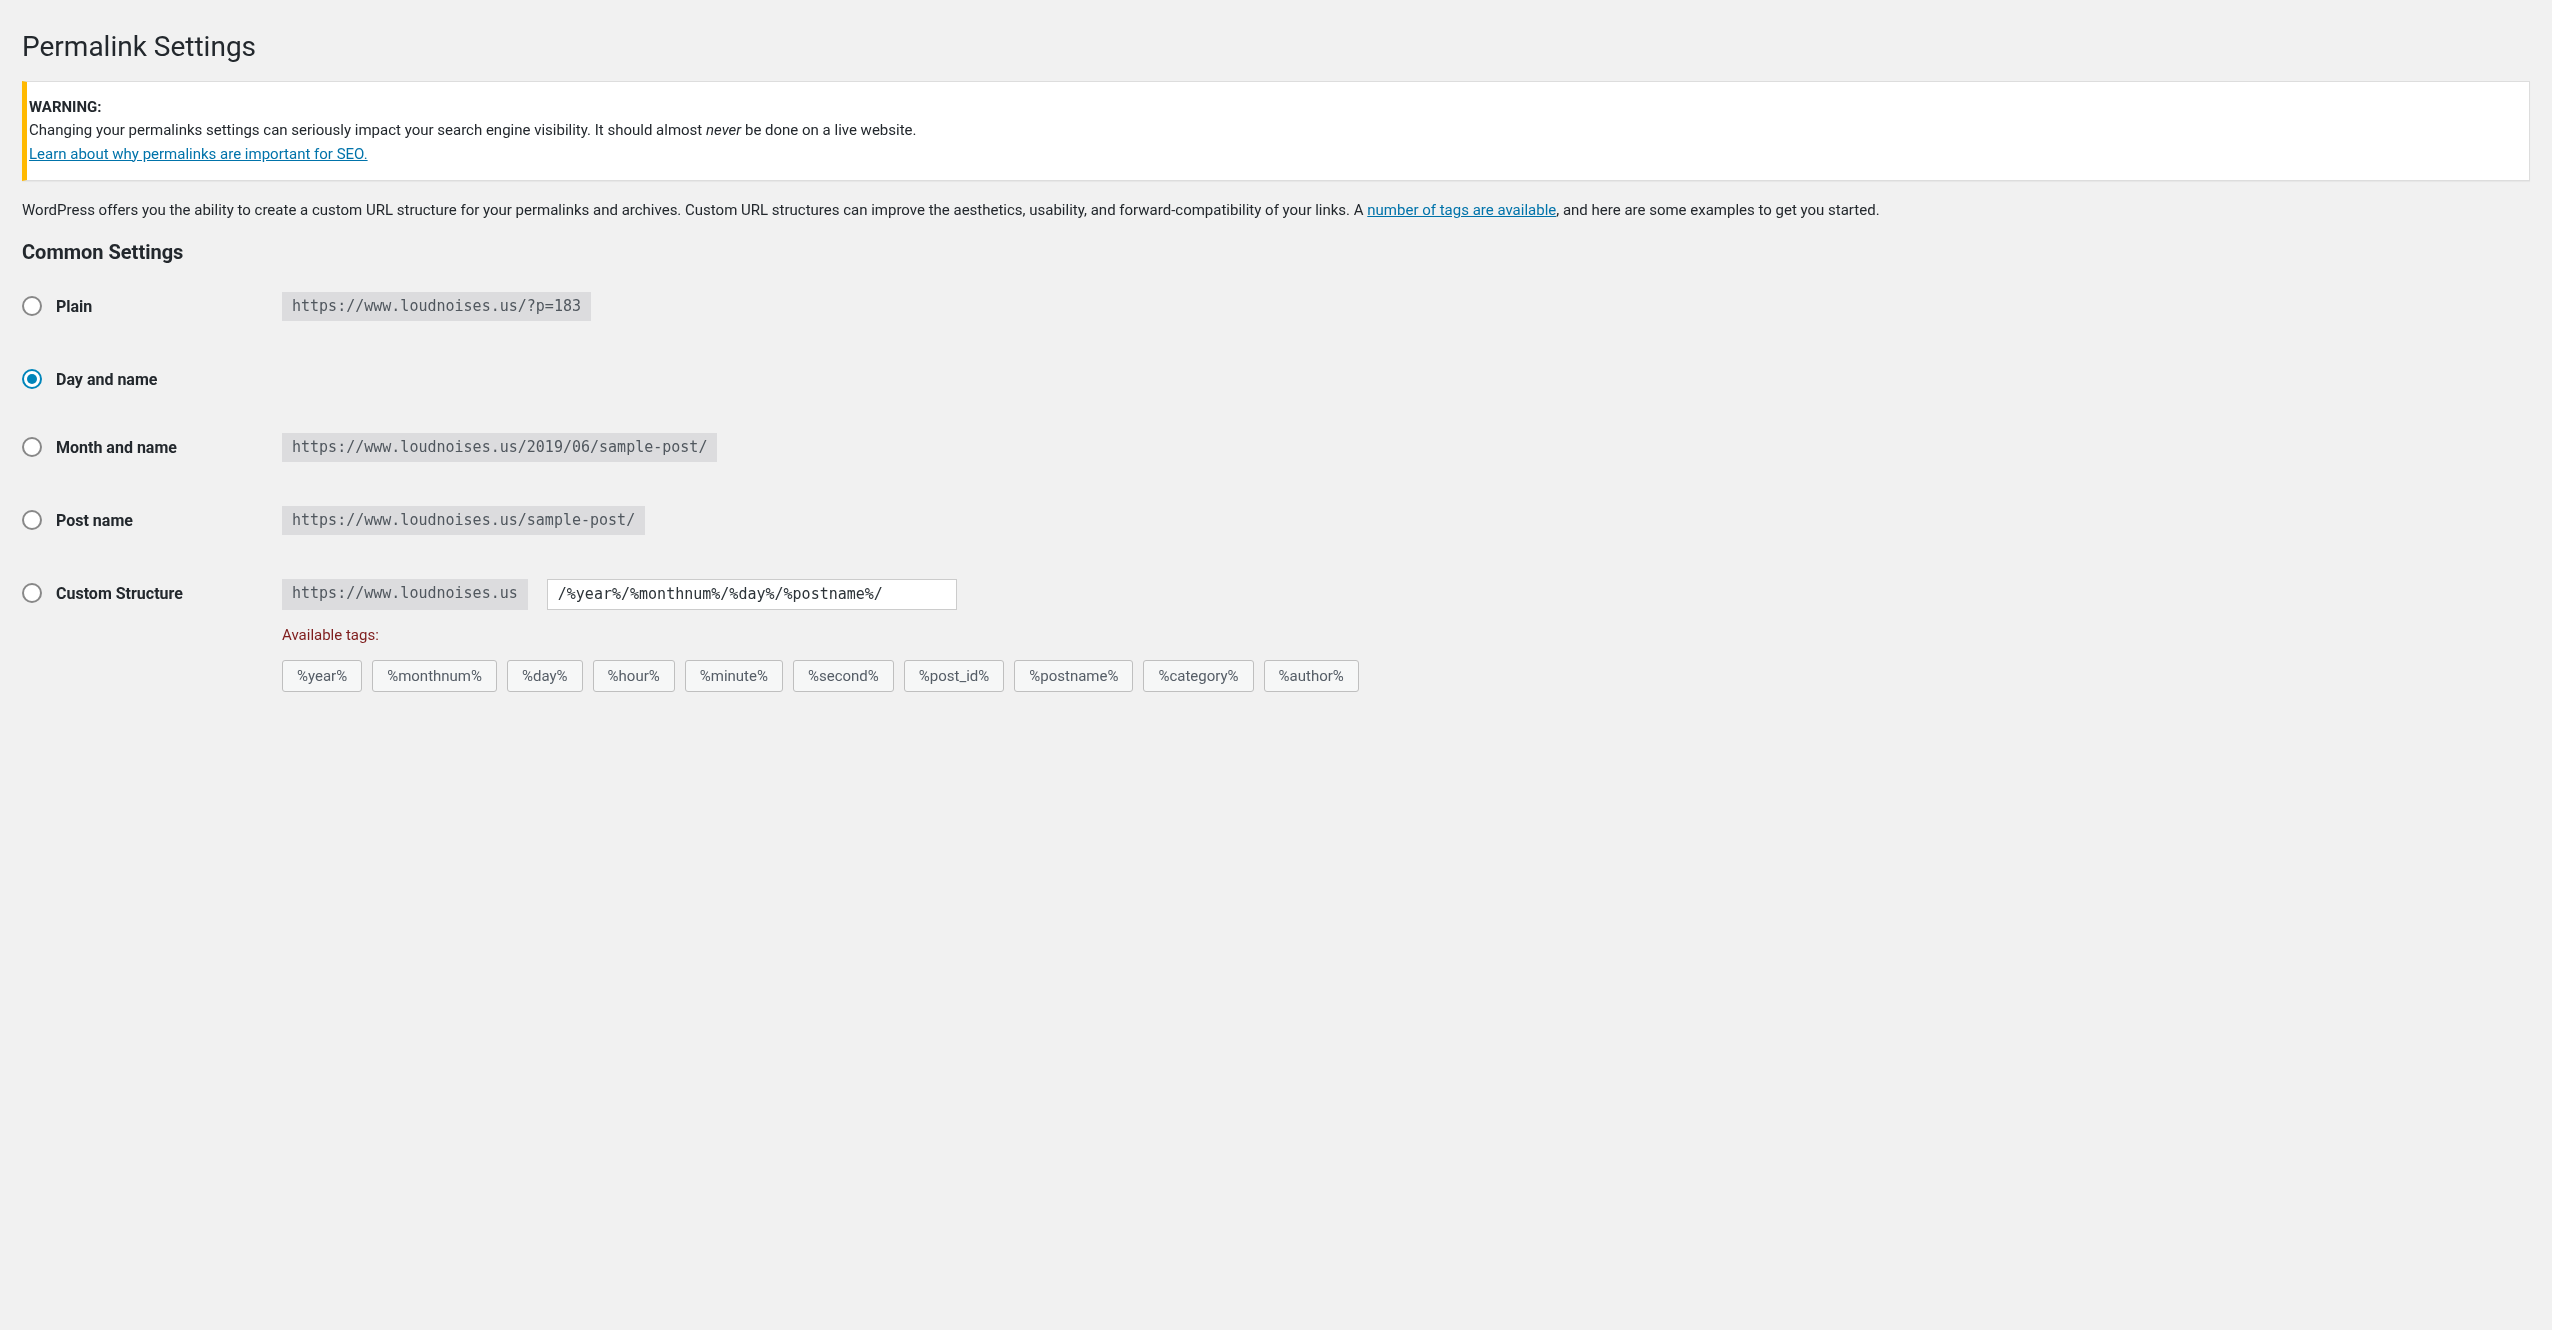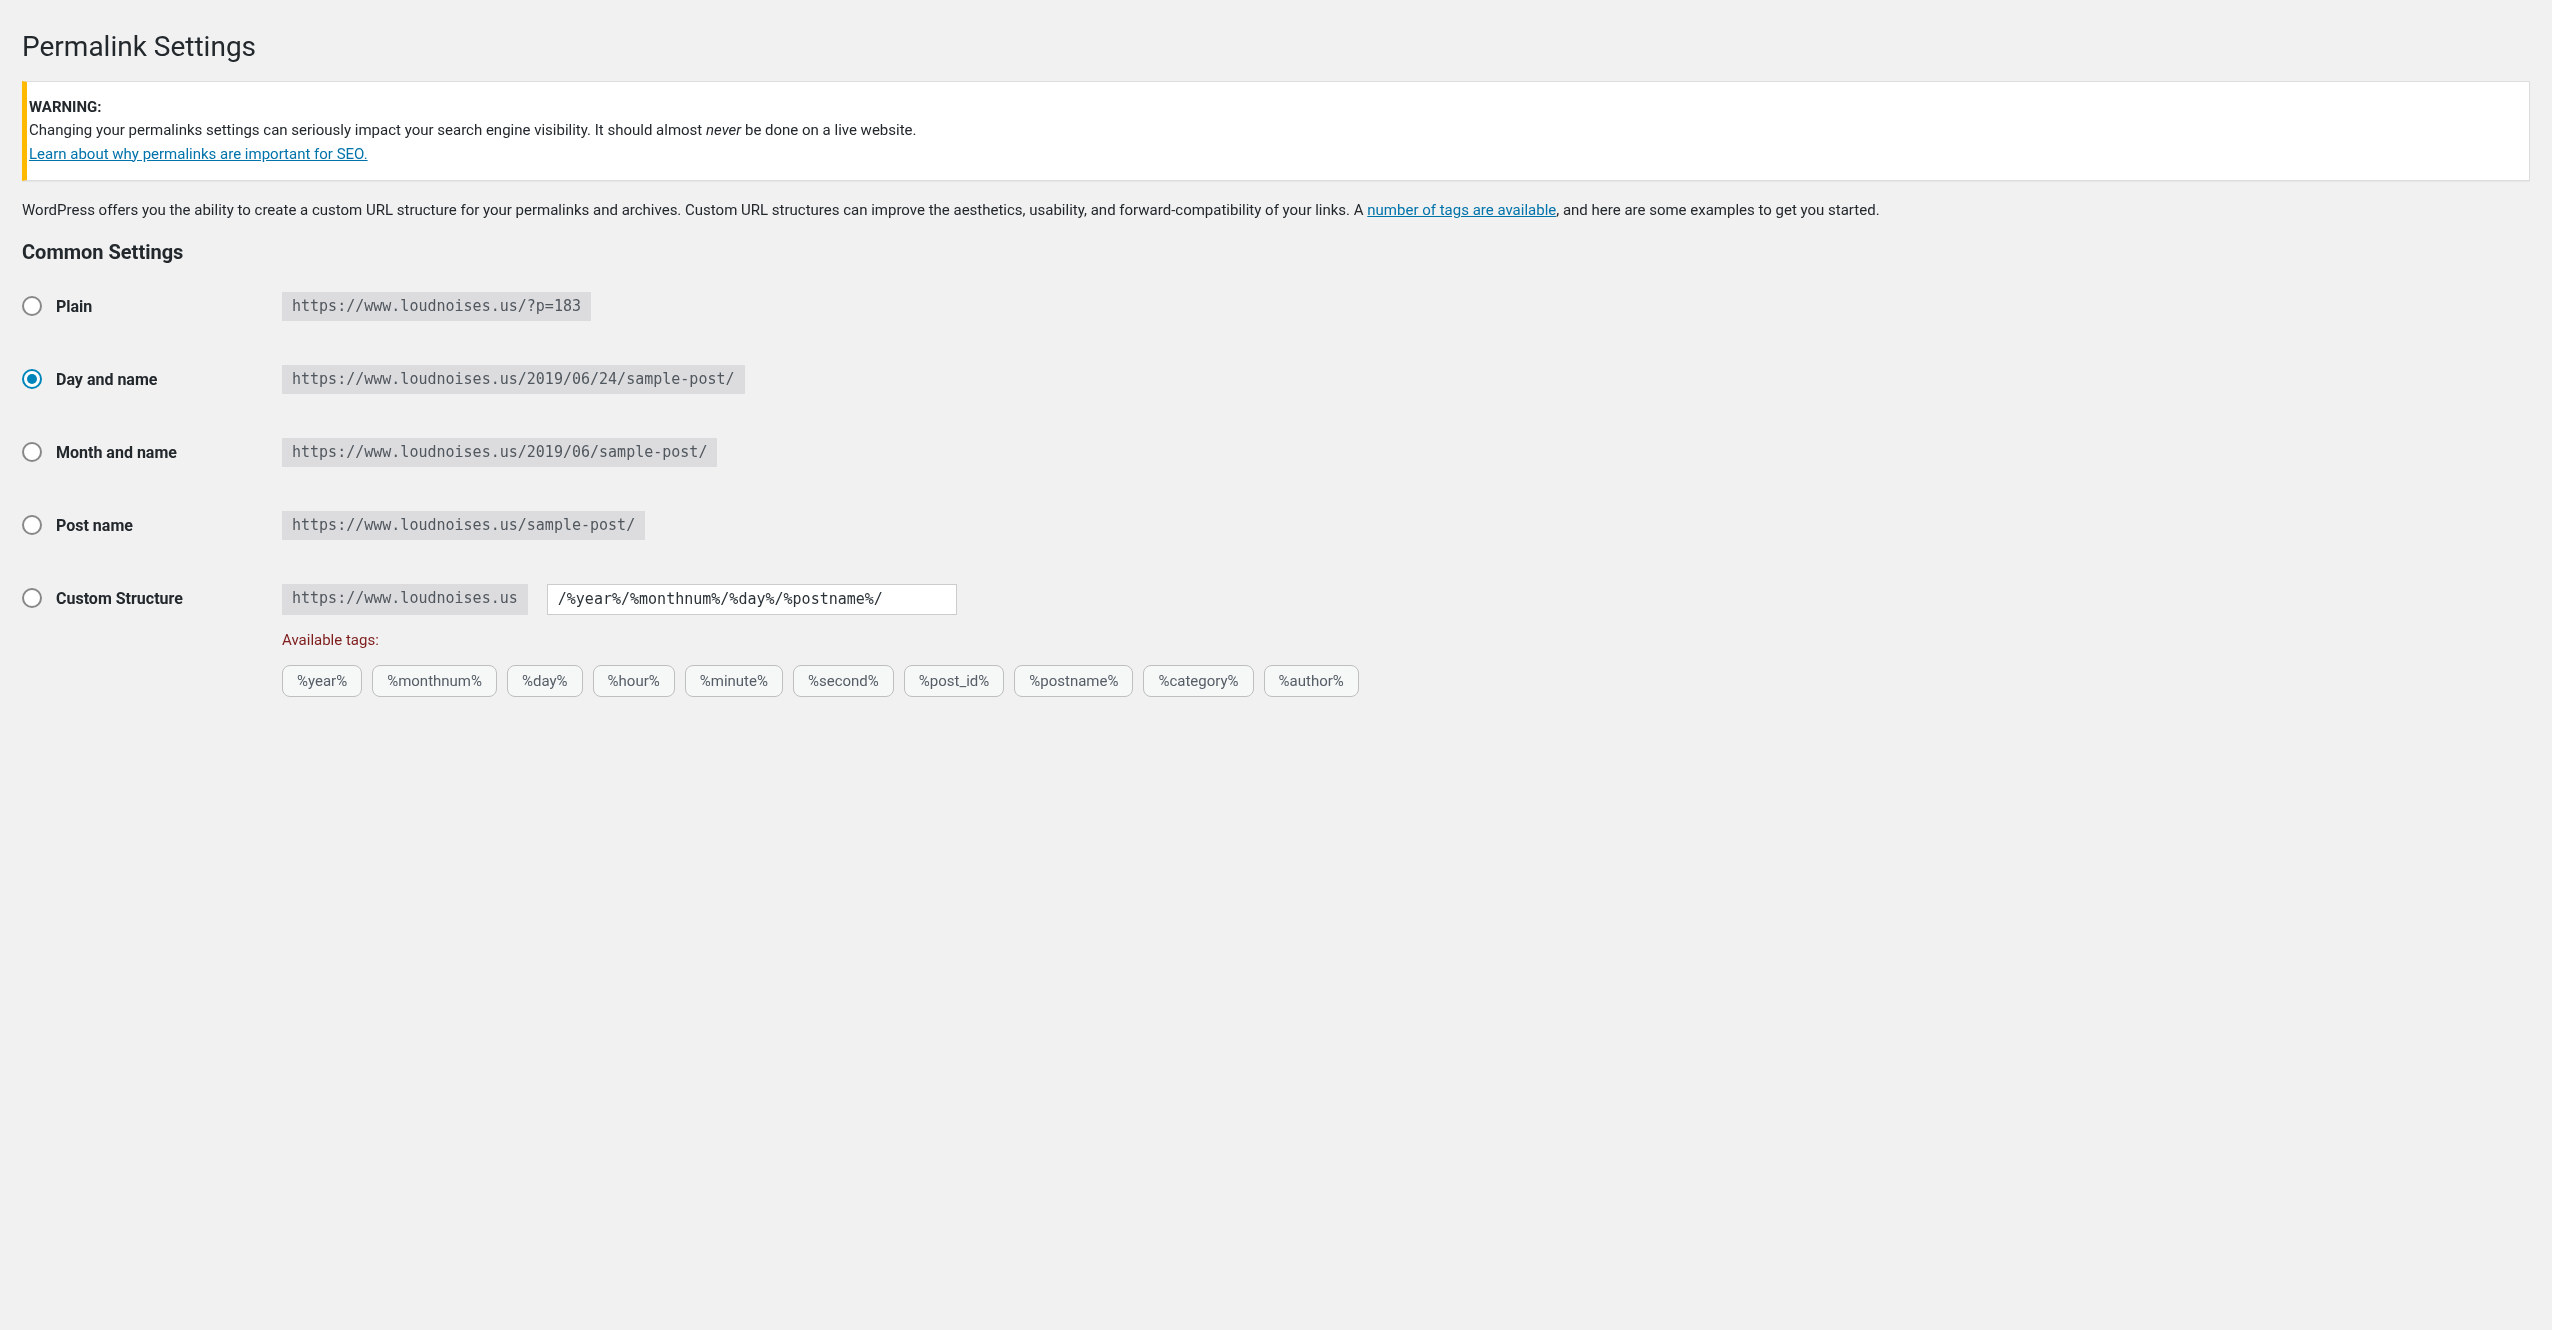--- a/index.html
+++ b/index.html
@@ -130,21 +130,21 @@
       display: block;
     }
     .tags-list {
       display: flex;
       flex-wrap: wrap;
       gap: 10px;
     }
     .tag-btn {
       background: #f6f7f7;
       border: 1px solid #bfbfbf;
-      border-radius: 8px;
+      border-radius: 3px;
       padding: 6px 14px;
       font-size: 15px;
       color: #555d66;
       cursor: pointer;
       font-family: inherit;
     }
   </style>
 </head>
 <body>
 
@@ -173,23 +173,20 @@
     </div>
     <div class="option-value-cell">
       <span class="code-box">https://www.loudnoises.us/?p=183</span>
     </div>
   </div>
 
   <div class="option-row">
     <div class="option-label-cell">
       <span class="radio checked"></span>
       <span class="option-label">Day and name</span>
-    </div>
-    <div class="option-value-cell">
-      <span class="code-box">https://www.loudnoises.us/2019/06/24/sample-post/</span>
     </div>
   </div>
 
   <div class="option-row">
     <div class="option-label-cell">
       <span class="radio"></span>
       <span class="option-label">Month and name</span>
     </div>
     <div class="option-value-cell">
       <span class="code-box">https://www.loudnoises.us/2019/06/sample-post/</span>

